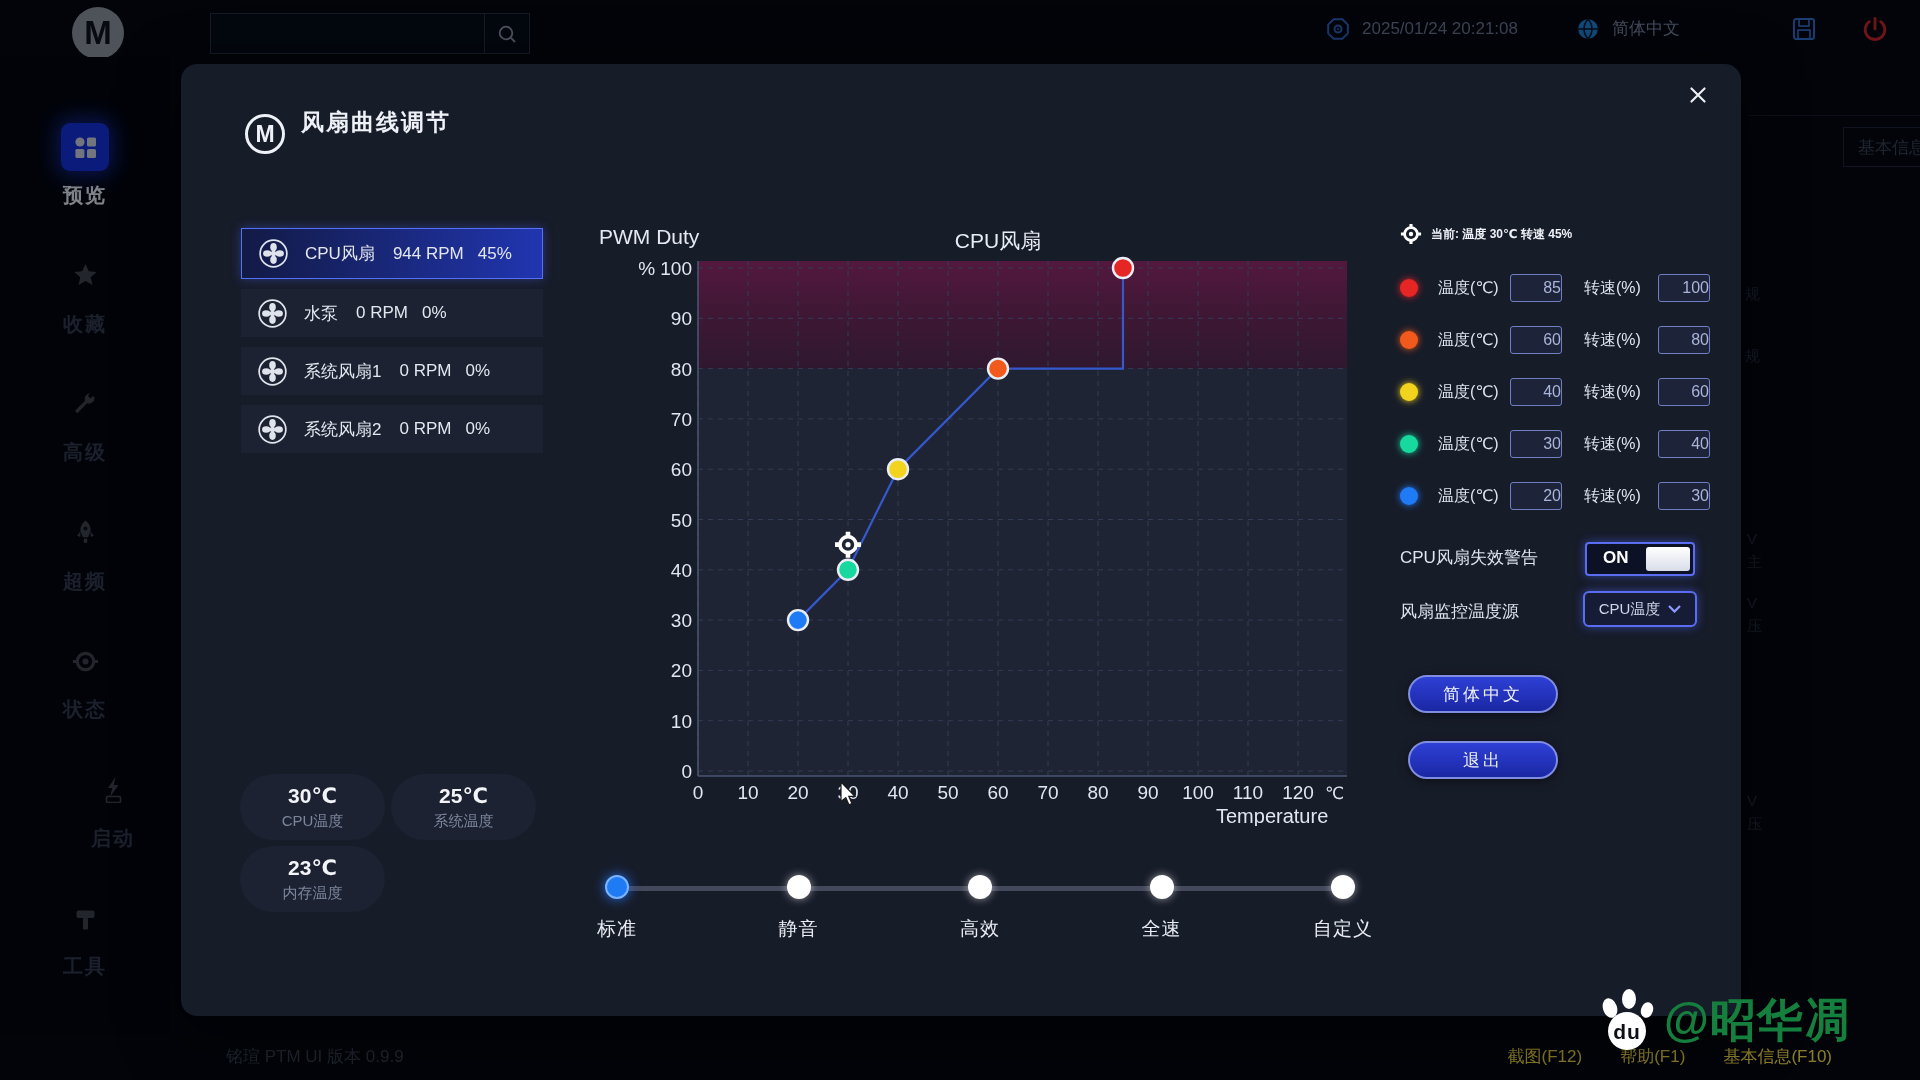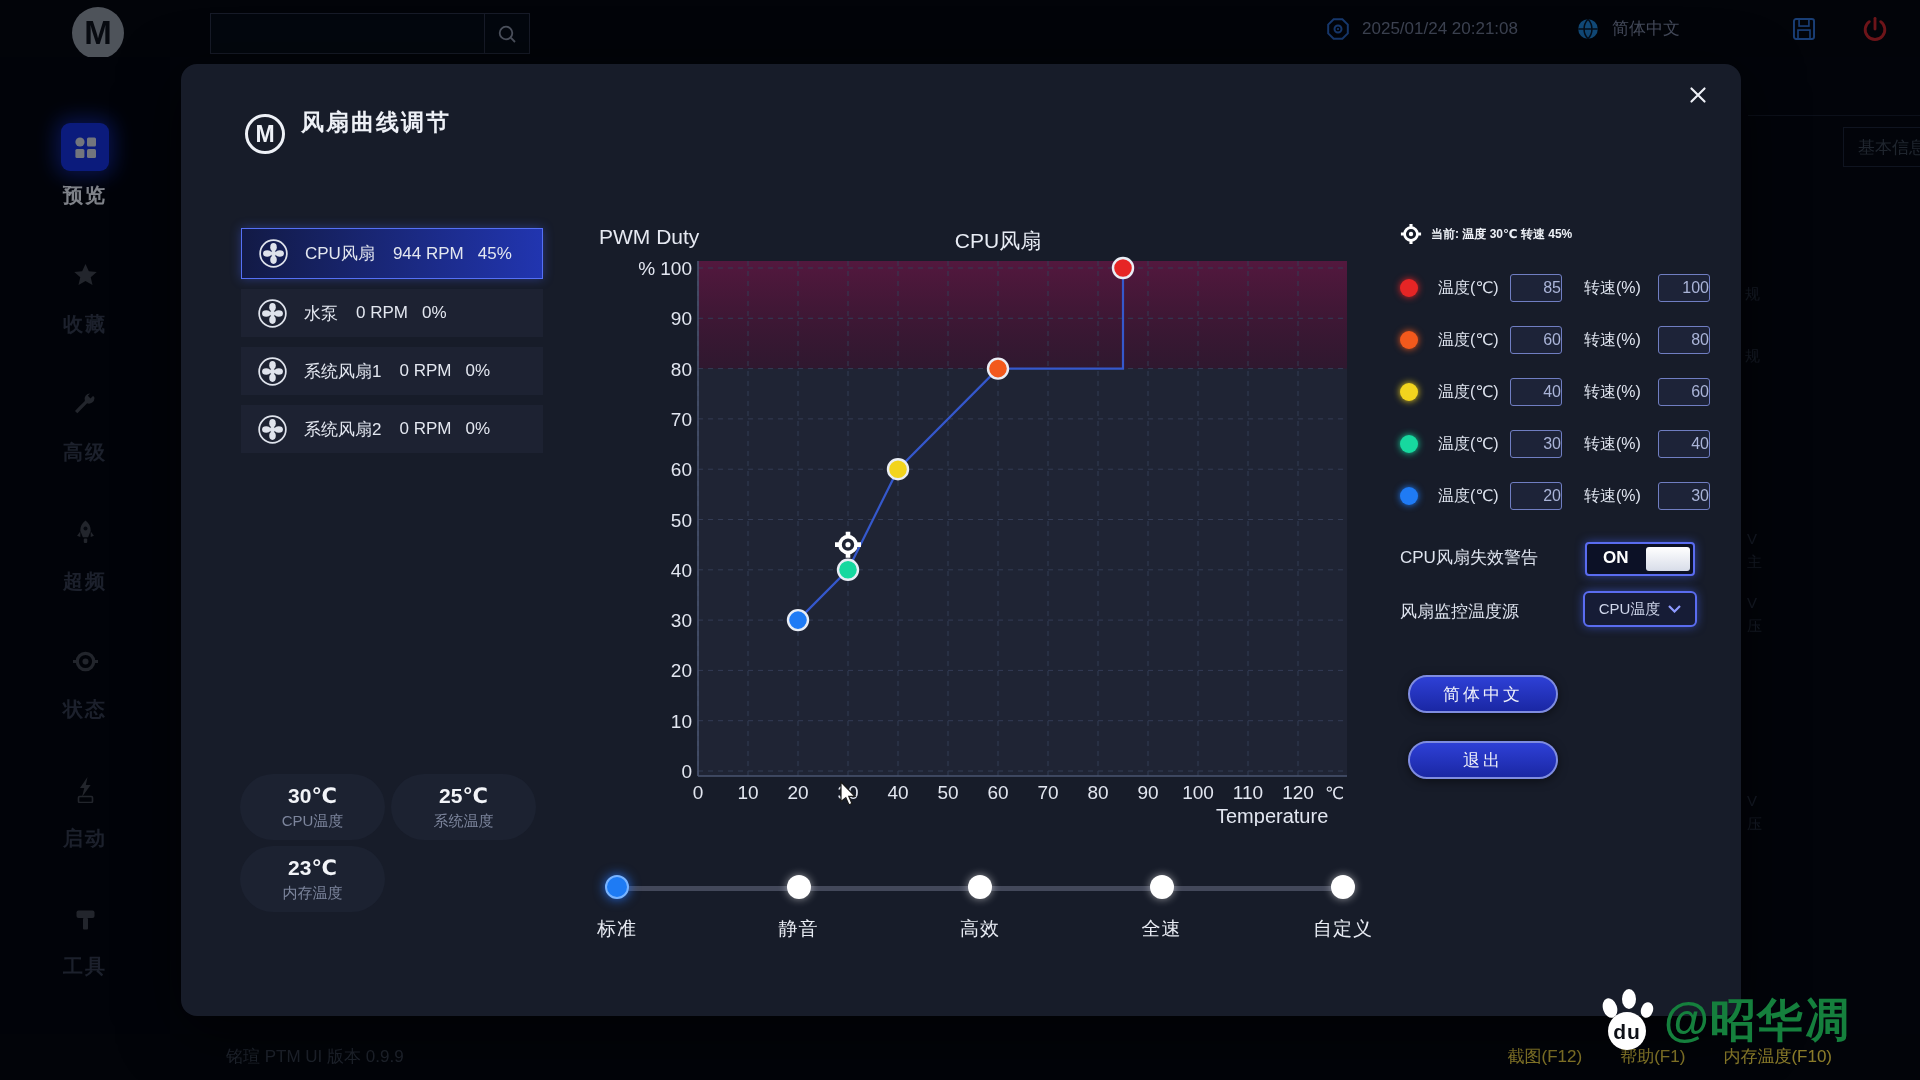--- a/index.html
+++ b/index.html
@@ -196,21 +196,21 @@
       <div class="side-item" style="top: 580px;">
         <div class="side-icon">
           <svg width="27" height="27" viewBox="0 0 27 27">
             <circle cx="13.5" cy="13.5" r="8.2" fill="none" stroke="#c9cede" stroke-width="3.2"></circle>
             <circle cx="13.5" cy="13.5" r="3" fill="#c9cede"></circle>
             <path d="M1 13.5h4.4M21.6 13.5H26" stroke="#c9cede" stroke-width="3.2"></path>
           </svg>
         </div>
         <div class="side-label">状态</div>
       </div>
-      <div class="side-item" style="top: 708.5px;">
+      <div class="side-item" style="top: 708.5px; padding-left: 28px;">
         <div class="side-icon">
           <svg width="27" height="27" viewBox="0 0 27 27" fill="#c9cede">
             <path d="M15.5 1l-7.5 11h4.3l-2.3 9 8.6-12h-4.8z"></path>
             <rect x="6.5" y="20.5" width="14" height="6" rx="1.2" fill="none" stroke="#c9cede" stroke-width="1.6"></rect>
           </svg>
         </div>
         <div class="side-label">启动</div>
       </div>
       <div class="side-item" style="top: 837px;">
         <div class="side-icon">
@@ -491,21 +491,21 @@
       <button class="pill-btn" style="top:456px;">简体中文</button>
       <button class="pill-btn" style="top:522px;">退出</button>
     </div>
   </section>
 
   <footer class="footer">
     <span class="version">铭瑄 PTM UI 版本 0.9.9</span>
     <div class="shortcuts">
       <span>截图(F12)</span>
       <span>帮助(F1)</span>
-      <span>内存温度(F10)</span>
+      <span>基本信息(F10)</span>
     </div>
   </footer>
 
   <div class="watermark">
     <svg width="64" height="66" viewBox="0 0 64 66">
       <g fill="#fff">
         <ellipse cx="14" cy="22" rx="7" ry="10" transform="rotate(-18 14 22)"></ellipse>
         <ellipse cx="33" cy="13" rx="7" ry="10"></ellipse>
         <ellipse cx="51" cy="24" rx="6" ry="8" transform="rotate(18 51 24)"></ellipse>
         <circle cx="31" cy="45" r="19"></circle>

